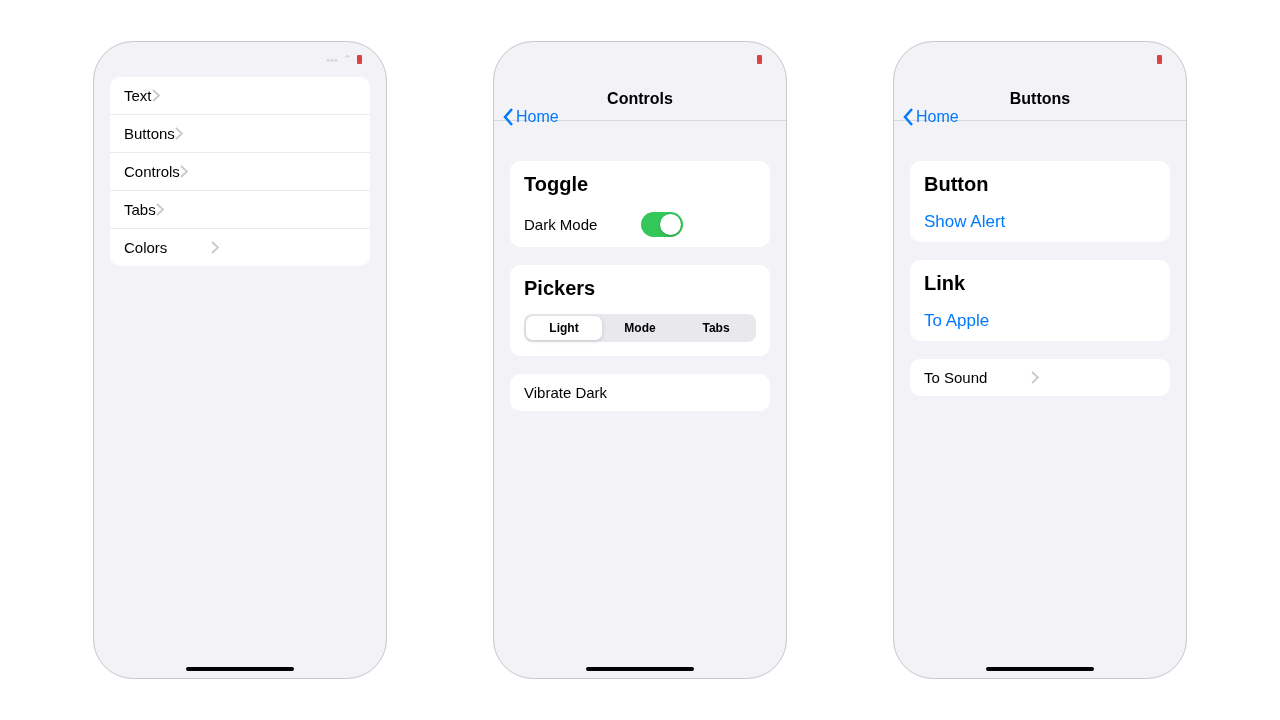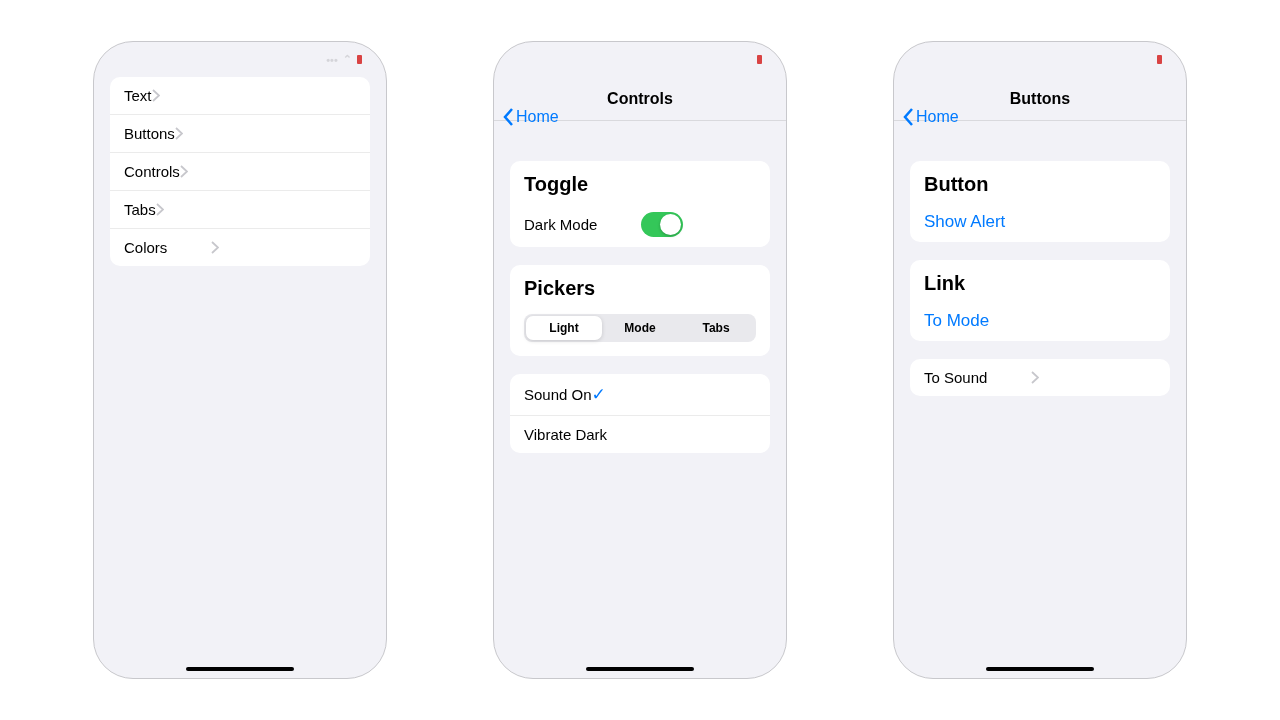--- a/index.html
+++ b/index.html
@@ -236,24 +236,20 @@
     <div class="card">
       <div class="card-header">Pickers</div>
       <div class="segmented">
         <div class="segment selected">Light</div>
         <div class="segment">Mode</div>
         <div class="segment">Tabs</div>
       </div>
     </div>
     <div class="card">
       <div class="list-row">
-        <span>Sound On</span>
-        <span class="checkmark">✓</span>
-      </div>
-      <div class="list-row">
         <span>Vibrate Dark</span>
       </div>
     </div>
   </div>
   <div class="home-indicator"></div>
 </div>
 
 <div class="phone">
   <div class="status-bar">
     <span class="status-time"></span>
@@ -273,21 +269,21 @@
   <div class="content content-padded">
     <div class="card">
       <div class="card-header">Button</div>
       <div class="link-row">
         <span class="link-text">Show Alert</span>
       </div>
     </div>
     <div class="card">
       <div class="card-header">Link</div>
       <div class="link-row">
-        <span class="link-text">To Mode</span>
+        <span class="link-text">To Apple</span>
       </div>
     </div>
     <div class="card">
       <div class="list-row">
         <span>To Sound</span>
         <span class="chevron">
             <svg viewBox="0 0 8 13">
               <polyline points="1,1 7,6.5 1,12" fill="none" stroke="currentColor" stroke-width="1.8"></polyline>
             </svg>
           </span>

